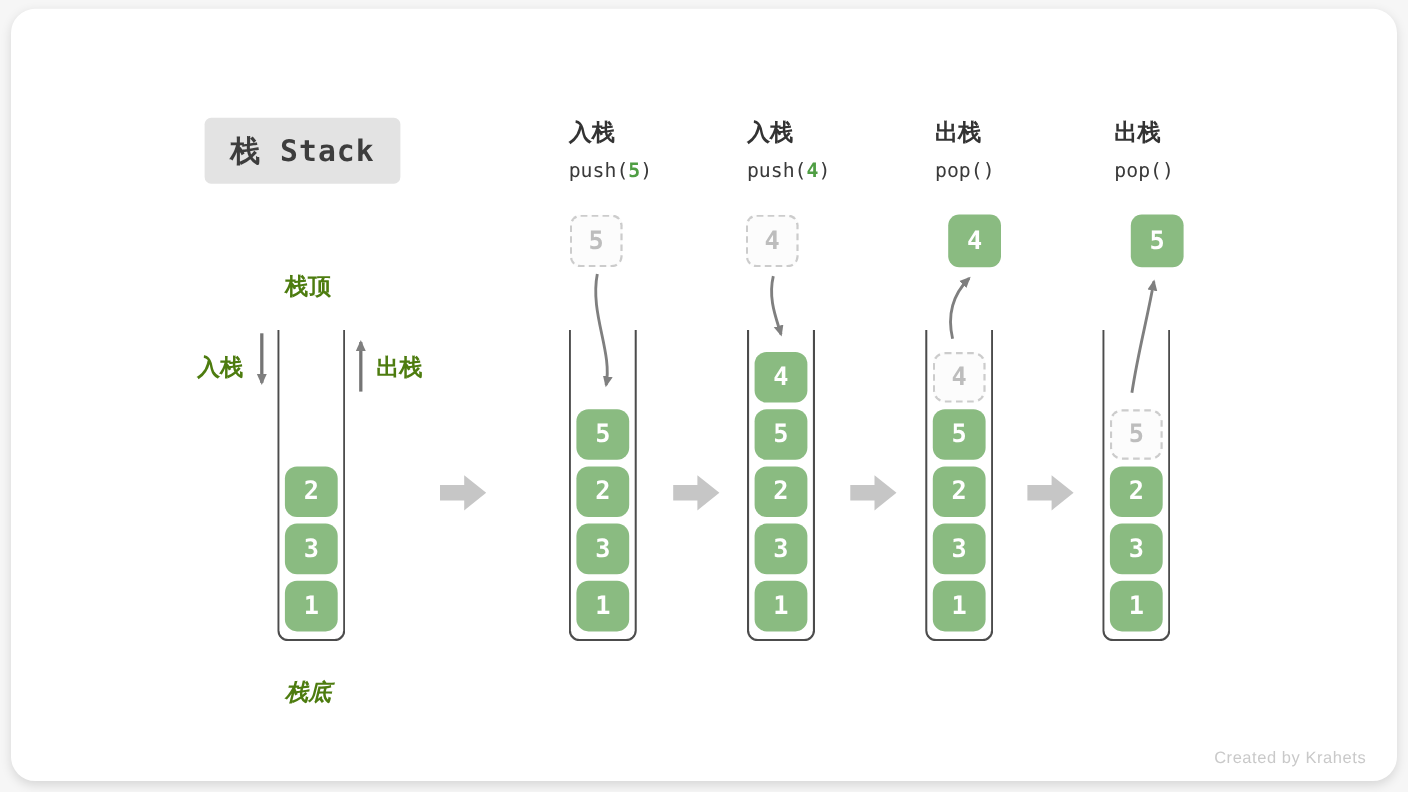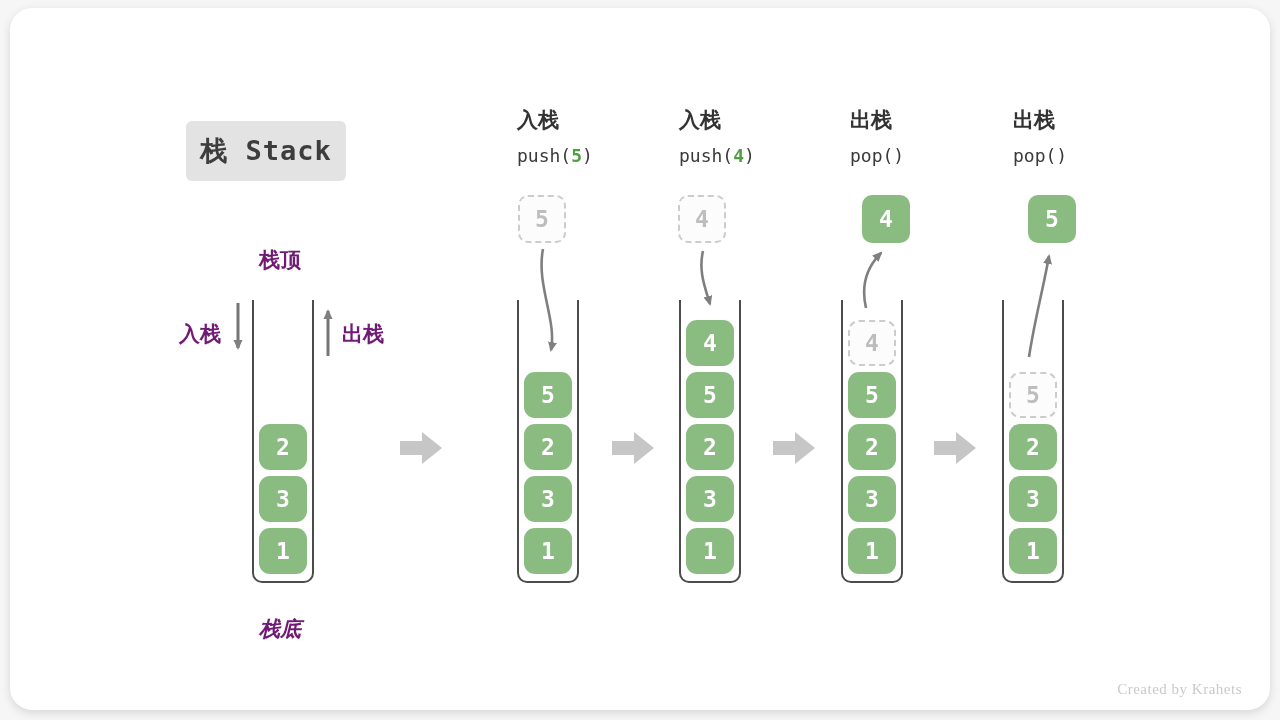--- a/index.html
+++ b/index.html
@@ -7,29 +7,29 @@
   body { background: #f6f6f6; font-family: "DejaVu Sans", "Liberation Sans", sans-serif; }
   .stage { position: relative; width: 1280px; height: 720px; }
   .card {
     position: absolute; left: 10px; top: 8px; right: 10px; bottom: 10px;
     background: #ffffff; border-radius: 22px;
     box-shadow: 0 3px 10px rgba(0,0,0,0.13);
   }
   .overlay { position: absolute; left: 0; top: 0; width: 1280px; height: 720px; pointer-events: none; }
 
   .title-chip {
-    position: absolute; left: 186px; top: 121px; width: 160px; height: 60px;
+    position: absolute; left: 186px; top: 107px; width: 178px; height: 60px;
     background: #e3e3e3; border-radius: 6px;
     display: flex; align-items: center; justify-content: center;
     font-family: "DejaVu Sans Mono", "Liberation Mono", monospace;
     font-size: 27px; font-weight: 700; color: #3d3d3d; letter-spacing: 1px;
   }
 
   .zh-label {
-    position: absolute; font-size: 21px; font-weight: 700; color: #701a75;
+    position: absolute; font-size: 21px; font-weight: 700; color: #4d7c0f;
     white-space: nowrap;
   }
 
   .col { position: absolute; top: 0; width: 62px; height: 720px; }
 
   .hdr { position: absolute; top: 107px; left: 0; white-space: nowrap; }
   .hdr .zh { font-size: 21px; font-weight: 700; color: #333333; line-height: 26px; }
   .hdr .code {
     margin-top: 10px;
     font-family: "DejaVu Sans Mono", "Liberation Mono", monospace;
@@ -61,21 +61,21 @@
     font-size: 23px; font-weight: 700;
   }
   .floatbox.ghost { background: #fcfcfc; border: 2px dashed #cccccc; color: #bdbdbd; }
   .floatbox.solid { background: #8abb81; color: #ffffff; }
 
   .slotA { top: 320px; } .slotB { top: 372px; } .slotC { top: 424px; }
   .slotD { top: 476px; } .slotE { top: 528px; }
 
   .watermark {
     position: absolute; right: 38px; bottom: 22px;
-    font-family: Liberation Serif, serif;
+    font-family: Liberation Sans, sans-serif;
     font-size: 15px; color: #c9c9c9; letter-spacing: 0.5px;
   }
 </style>
 </head>
 <body>
 
 <div class="stage">
   <div class="card"></div>
 
   <svg class="overlay" viewBox="0 0 1280 720">

